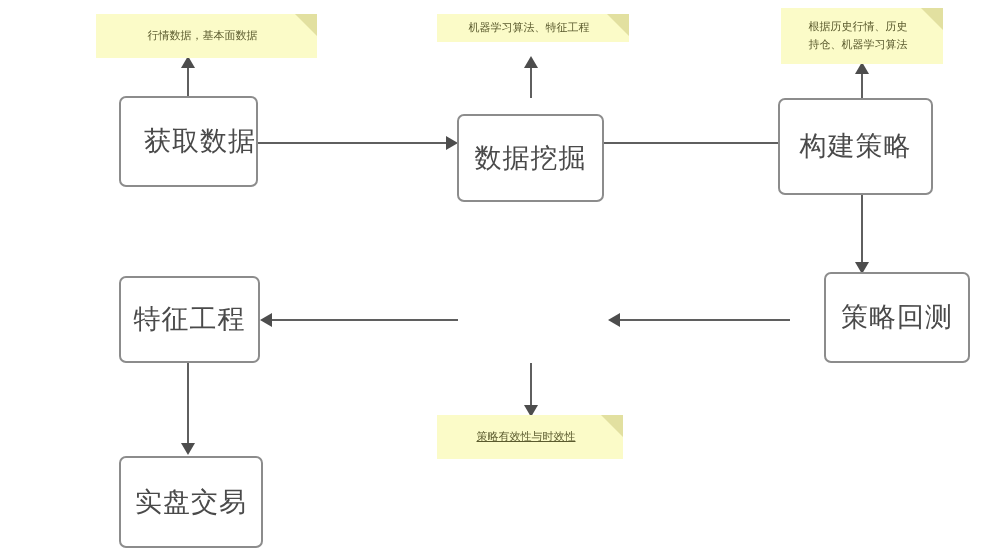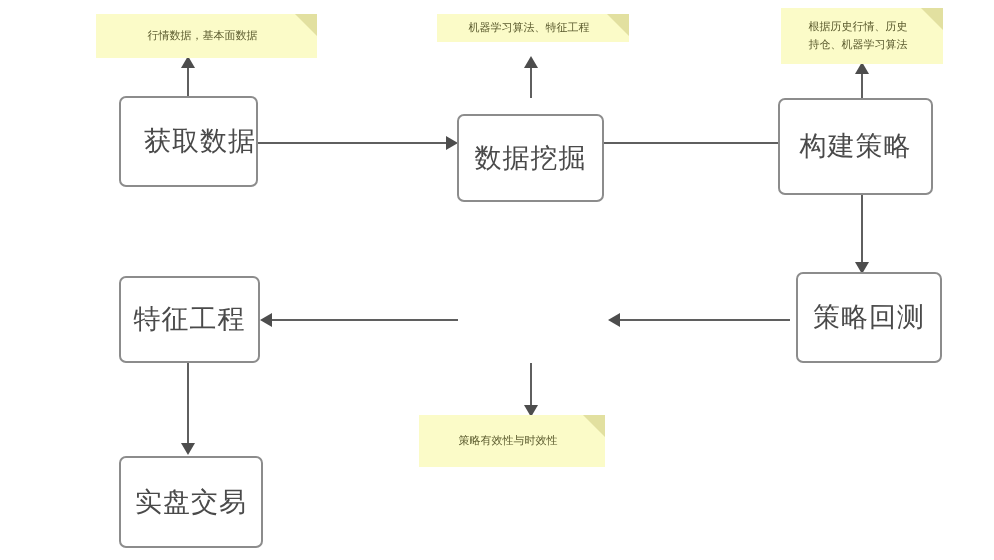--- a/index.html
+++ b/index.html
@@ -117,21 +117,21 @@
   </div>
 
   <div class="note" style="left:781px; top:8px; width:162px; height:56px; padding-top:3px;">
     <span style="display:block; width:100%;">
       <span style="display:block;">根据历史行情、历史</span>
       <span style="display:block;">持仓、机器学习算法</span>
     </span>
     <span class="fold"></span>
   </div>
 
-  <div class="note" style="left:419px; top:415px; width:186px; height:52px;">
+  <div class="note" style="left:437px; top:415px; width:186px; height:44px;text-decoration:underline;">
     <span class="note-text">策略有效性与时效性</span>
     <span class="fold"></span>
   </div>
 
   <div class="edge v" style="left:187px; top:62px; height:36px;"></div>
   <div class="arrow up" style="left:181px; top:56px;"></div>
 
   <div class="edge v" style="left:530px; top:62px; height:36px;"></div>
   <div class="arrow up" style="left:524px; top:56px;"></div>
 
@@ -164,21 +164,21 @@
   </div>
 
   <div class="node" style="left:457px; top:114px; width:147px; height:88px;">
     <span>数据挖掘</span>
   </div>
 
   <div class="node" style="left:750px; top:98px; width:155px; height:97px;margin-left:28px;">
     <span>构建策略</span>
   </div>
 
-  <div class="node" style="left:796px; top:272px; width:146px; height:91px;">
+  <div class="node" style="left:824px; top:272px; width:146px; height:91px;">
     <span>策略回测</span>
   </div>
 
 
   <div class="node" style="left:119px; top:276px; width:141px; height:87px;">
     <span>特征工程</span>
   </div>
 
   <div class="node" style="left:119px; top:456px; width:144px; height:92px;border-radius:7px;">
     <span>实盘交易</span>

